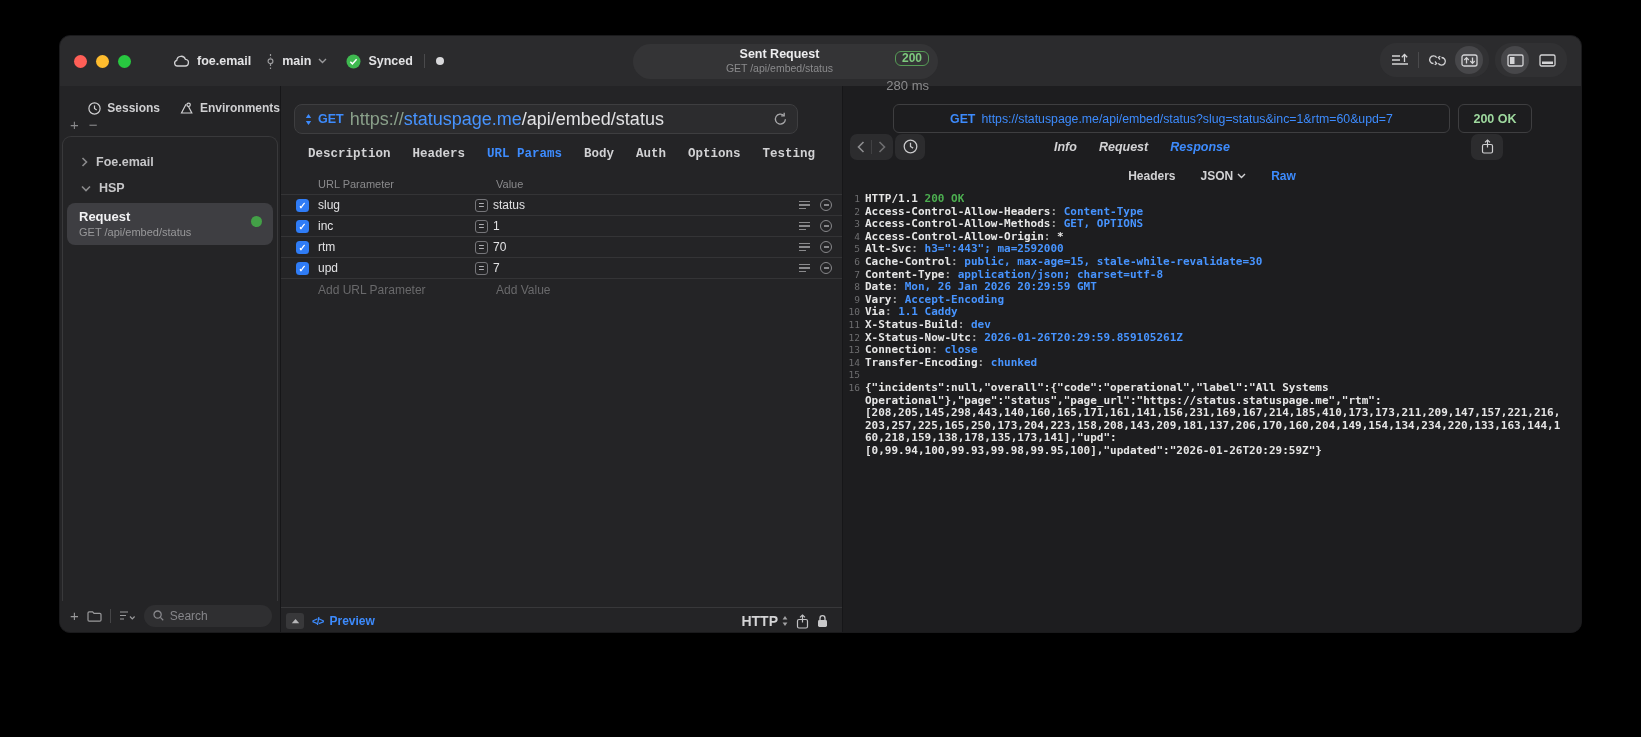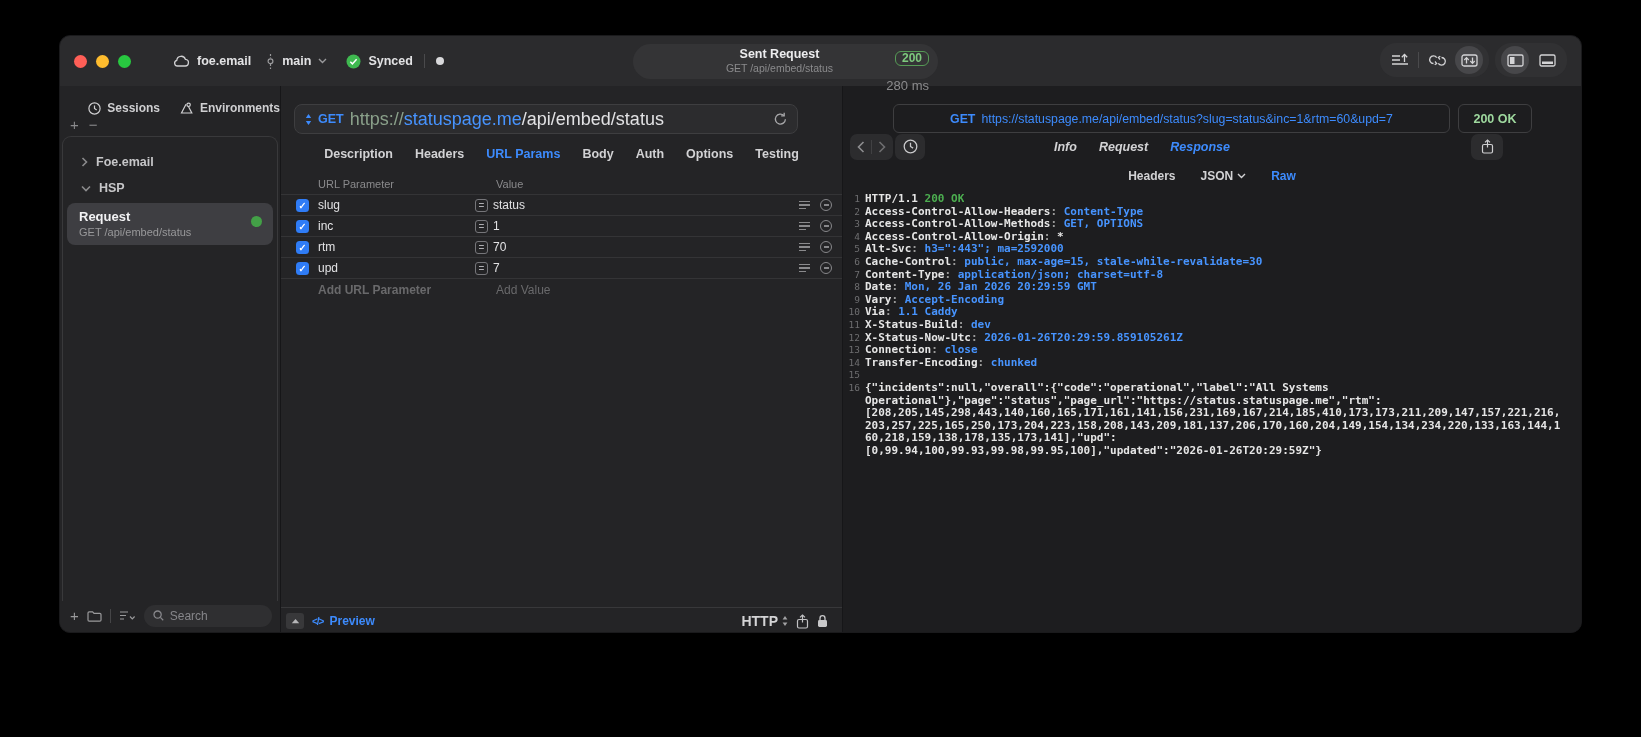--- a/index.html
+++ b/index.html
@@ -48,38 +48,38 @@
   .sb-bottom .mini { color:#9a9a9c; display:flex; align-items:center; }
   .sb-bdiv { width:1px; height:14px; background:#454547; }
   .search-pill { flex:1; height:22px; background:#2f2f31; border-radius:11px; display:flex; align-items:center; gap:6px; padding:0 9px; color:#86868a; font-size:12px; }
 
   
   .url-bar { margin:18px 44px 0 13px; height:30px; background:#2c2c2e; border:1px solid #3e3e40; border-radius:8px; display:flex; align-items:center; padding:0 10px; gap:6px; }
   .url-method { color:#3d8bfd; font-weight:bold; font-size:12.5px; }
   .url-text { font-size:18px; flex:1; white-space:nowrap; overflow:hidden; }
   .u-scheme { color:#8aa08a; } .u-host { color:#4794ff; } .u-path { color:#e2e2e4; }
   .refresh-btn { color:#a8a8aa; display:flex; }
-  .req-tabs { display:flex; justify-content:center; align-items:center; gap:22px; height:40px; }
+  .req-tabs { display:flex; justify-content:center; align-items:center; gap:22px; height:40px;font-family:Liberation Mono, monospace; }
   .tab { font-size:12.5px; color:#d2d2d4; font-weight:bold; }
   .tab.active { color:#3d8bfd; }
   .ptable-head { display:flex; height:21px; align-items:center; padding-left:37px; color:#8a8a8c; font-size:11px; border-bottom:1px solid #343436; }
   .ptable-head .h1 { width:178px; }
   .prow { display:flex; align-items:center; height:21px; padding:0 10px 0 15px; border-bottom:1px solid #343436; gap:0; }
   .cb { width:13px; height:13px; background:#2f7cf6; border-radius:3.5px; color:#fff; font-size:9.5px; font-weight:bold; display:flex; align-items:center; justify-content:center; margin-right:9px; }
   .pname { width:157px; color:#e2e2e4; font-size:12px; }
   .eq { width:13px; height:13px; border:1px solid #76767a; border-radius:3px; color:#aeaeb2; font-size:10px; display:flex; align-items:center; justify-content:center; margin-right:5px; }
   .pval { color:#e2e2e4; font-size:12px; }
   .flex1 { flex:1; }
   .lines-ic { display:flex; flex-direction:column; gap:2.2px; width:11px; margin-right:10px; align-items:flex-start; }
   .lines-ic i { height:1.4px; background:#8a8a8c; display:block; width:11px; }
   .lines-ic i:nth-child(3) { width:7px; }
   .minus-ic { width:12px; height:12px; border:1.2px solid #87878a; border-radius:50%; position:relative; }
   .minus-ic::after { content:""; position:absolute; left:2.5px; right:2.5px; top:50%; height:1.2px; margin-top:-0.6px; background:#87878a; }
   .add-row { display:flex; height:22px; align-items:center; padding-left:37px; color:#69696b; font-size:12px; }
-  .add-row .h1 { width:178px;font-weight:bold; }
+  .add-row .h1 { width:178px; }
   .mid-footer { height:27px; border-top:1px solid #38383a; display:flex; align-items:center; padding:0 14px 0 5px; gap:8px; }
   .collapse-box { width:18px; height:16px; background:#38383a; border-radius:3px; display:flex; align-items:center; justify-content:center; color:#b6b6b8; font-size:8px; }
   .preview-lbl { color:#3d8bfd; font-size:12px; font-weight:bold; display:flex; align-items:center; gap:6px; }
   .code-glyph { font-size:10px; font-weight:bold; letter-spacing:-1px; }
   .http-sel { color:#d4d4d6; font-size:14px; font-weight:bold; display:flex; align-items:center; gap:4px; }
   .foot-ic { color:#c2c2c4; display:flex; }
 
   
   .resp-top { display:flex; margin:18px 49px 0 50px; gap:8px; height:29px; }
   .resp-url { flex:1; border:1px solid #3e3e40; border-radius:6px; display:flex; align-items:center; justify-content:center; font-size:12.3px; color:#3d8bfd; white-space:nowrap; overflow:hidden; padding:0 8px; }

